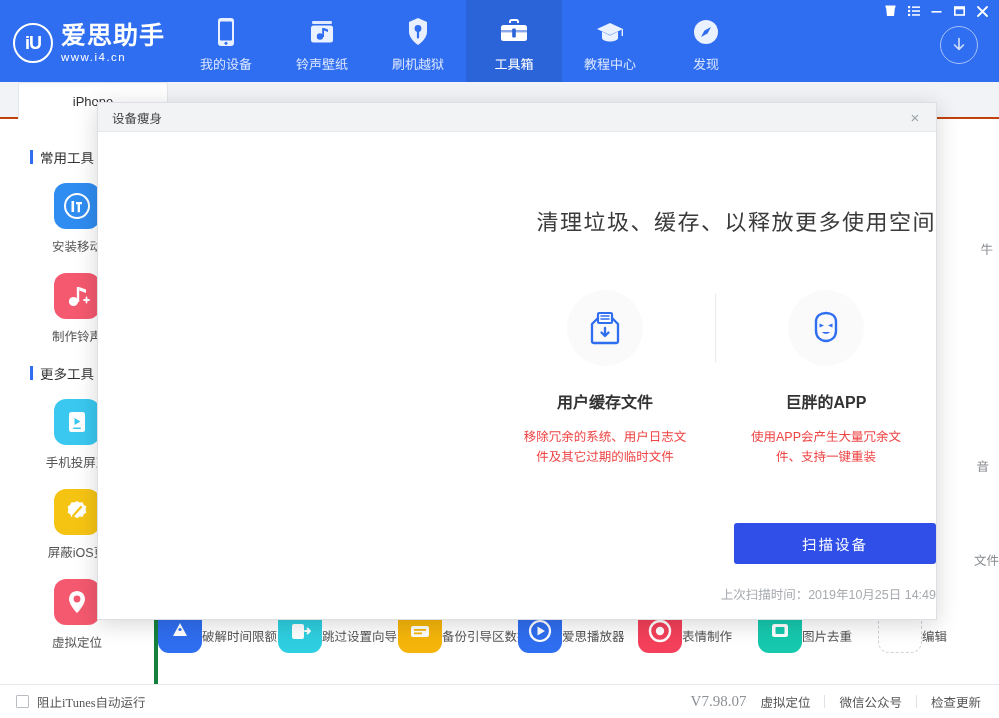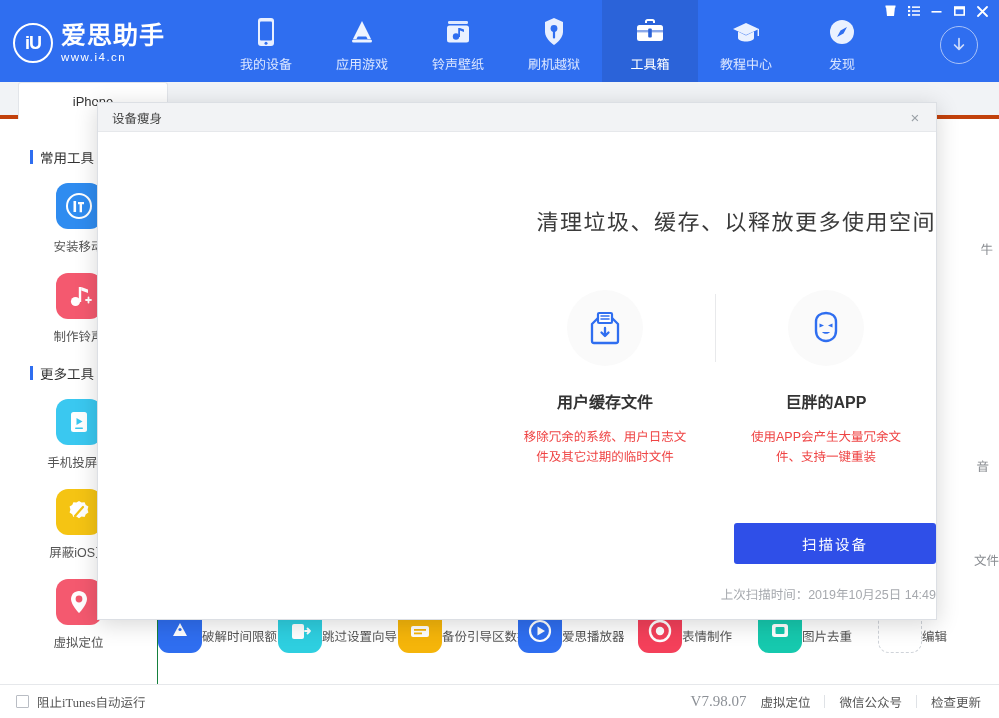--- a/index.html
+++ b/index.html
@@ -11,21 +11,21 @@
     background: #ffffff;
     -webkit-font-smoothing: antialiased;
   }
   #app { position: relative; width: 999px; height: 718px; overflow: hidden; }
 
   
   .header {
     position: absolute; top: 0; left: 0;
     width: 999px; height: 82px;
     background: #2f6ef0;
-    display: flex; align-items: flex-start; gap: 40px;
+    display: flex; align-items: flex-start;
   }
   .logo-zone {
     width: 178px; height: 82px;
     display: flex; align-items: center; justify-content: center;
     padding-top: 4px;
   }
   .logo-mark {
     width: 40px; height: 40px; border-radius: 50%;
     border: 2px solid #ffffff;
     display: flex; align-items: center; justify-content: center;
@@ -64,38 +64,38 @@
     border: 1.6px solid #a9c2f8;
     display: flex; align-items: center; justify-content: center;
     cursor: pointer;
   }
 
   
   .tabbar {
     position: absolute; top: 82px; left: 0;
     width: 999px; height: 37px;
     background: #f1f3f6;
-    border-bottom: 4px solid #c2410c;
+    border-bottom: 2px solid #c2410c;
   }
   .dev-tab {
     position: absolute; left: 18px; top: 0;
     width: 150px; height: 37px;
     background: #ffffff;
     border: 1px solid #e2e5ea; border-bottom: none;
     border-radius: 3px 3px 0 0;
     display: flex; align-items: center; justify-content: center;
     font-size: 13px; color: #333; cursor: pointer;
   }
 
   
   .sidebar {
     position: absolute; top: 119px; left: 0;
     width: 158px; height: 565px;
     background: #ffffff;
-    border-right: 1px solid #15803d;
+    border-right: 4px solid #15803d;
     padding-top: 22px;
   }
   .side-group {
     display: flex; align-items: center;
     padding-left: 30px; margin-bottom: 16px; margin-top: 6px;
   }
   .side-group .bar {
     width: 3px; height: 14px; background: #2f6ef0; margin-right: 7px; flex: 0 0 auto;
   }
   .side-group-label { font-size: 13.5px; color: #333; }
@@ -242,30 +242,20 @@
         <span class="nav-ico">
           <svg width="22" height="30" viewBox="0 0 22 30">
               <rect x="3" y="1" width="16" height="28" rx="3" fill="#e8efff"></rect>
               <rect x="5" y="4.5" width="12" height="19" rx="1" fill="#2f6ef0"></rect>
               <circle cx="11" cy="26.3" r="1.5" fill="#2f6ef0"></circle>
             </svg>
         </span>
         <span class="nav-label">我的设备</span>
       </div>
 
-      <div class="nav-item">
-        <span class="nav-ico">
-          <svg width="30" height="28" viewBox="0 0 30 28">
-              <path d="M15 3 L24 21 H20.5 L15 9.5 L9.5 21 H6 Z" fill="#edf3ff"></path>
-              <path d="M15 6.5 L20.6 18.4 H9.4 Z" fill="#edf3ff"></path>
-              <rect x="5" y="21.5" width="20" height="3" rx="1.5" fill="#edf3ff"></rect>
-            </svg>
-        </span>
-        <span class="nav-label">应用游戏</span>
-      </div>
 
       <div class="nav-item">
         <span class="nav-ico">
           <svg width="26" height="28" viewBox="0 0 26 28">
               <rect x="3" y="3" width="20" height="3" rx="1.2" fill="#dfe9ff"></rect>
               <rect x="2" y="7.5" width="22" height="17" rx="2.5" fill="#eaf1ff"></rect>
               <circle cx="11" cy="18.5" r="3.2" fill="#2f6ef0"></circle>
               <rect x="13.2" y="10" width="1.8" height="9" fill="#2f6ef0"></rect>
               <path d="M15 10 L19 11.6 V14 L15 12.4 Z" fill="#2f6ef0"></path>
             </svg>

